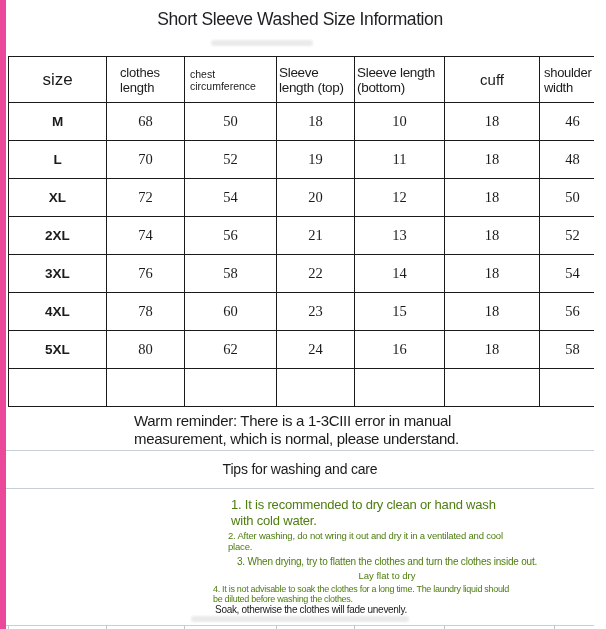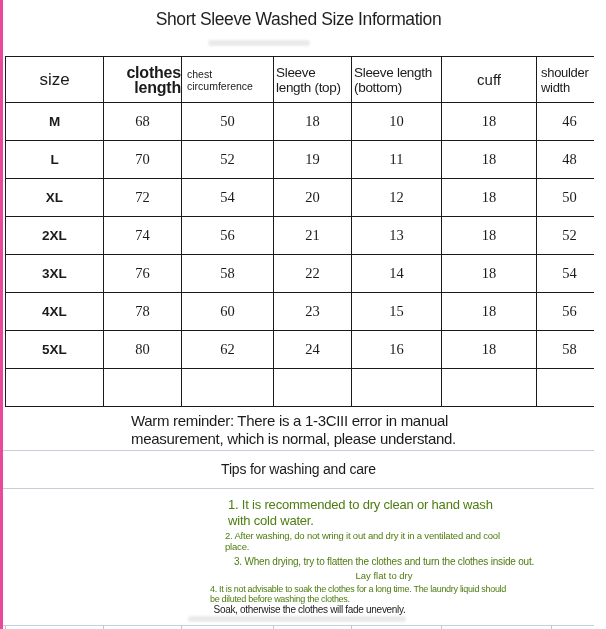--- a/index.html
+++ b/index.html
@@ -4,21 +4,21 @@
 <style>
   * { margin:0; padding:0; box-sizing:border-box; }
   html,body { background:#ffffff; }
   .page {
     position:relative;
     width:594px; height:629px;
     background:#ffffff;
     font-family:"Liberation Sans", sans-serif;
     color:#1b1b1b;
     overflow:hidden;
-    border-left:3px solid #ec4899;
+    border-left:6px solid #ec4899;
   }
   .title {
     position:absolute; top:9px; left:0; width:100%;
     text-align:center;
     font-size:17.5px; letter-spacing:-0.4px;
     color:#1f1f23; z-index:2;
   }
   .smudge {
     position:absolute; background:#dfdfdf; opacity:.65;
     border-radius:3px; filter:blur(1px); z-index:1;
@@ -33,21 +33,21 @@
   }
   .size-table th, .size-table td {
     border:1.5px solid #1a1a1a;
     vertical-align:middle;
     overflow:visible;
   }
   .size-table thead tr { height:46px; }
   .size-table tbody tr { height:38px; }
   th { font-weight:normal; white-space:pre-line; text-align:center; }
   .h-size     { font-size:17px; }
-  .h-clothes  { font-size:16px; text-align:right; padding-left:13px; line-height:15px; letter-spacing:-0.2px;font-weight:bold; }
+  .h-clothes  { font-size:13px; text-align:left; padding-left:13px; line-height:15px; letter-spacing:-0.2px; }
   .h-chest    { font-size:10.5px; text-align:left; padding-left:5px; line-height:12px; }
   .h-sltop    { font-size:13.5px; text-align:left; padding-left:2px; line-height:15px; letter-spacing:-0.3px; }
   .h-slbot    { font-size:13.5px; text-align:left; padding-left:2px; line-height:15px; letter-spacing:-0.3px; }
   .h-cuff     { font-size:15px; }
   .h-shoulder { font-size:13px;  text-align:left; padding-left:4px; line-height:15px; letter-spacing:-0.3px;margin-left:7px; }
   td.size-label { font-family:"Liberation Sans", sans-serif; font-weight:bold; font-size:13.5px; text-align:center; }
   td.num { font-family:"Liberation Serif", serif; font-size:14.5px; text-align:center; }
 
   .warm-reminder {
     position:absolute; left:128px; top:412px; width:430px;

